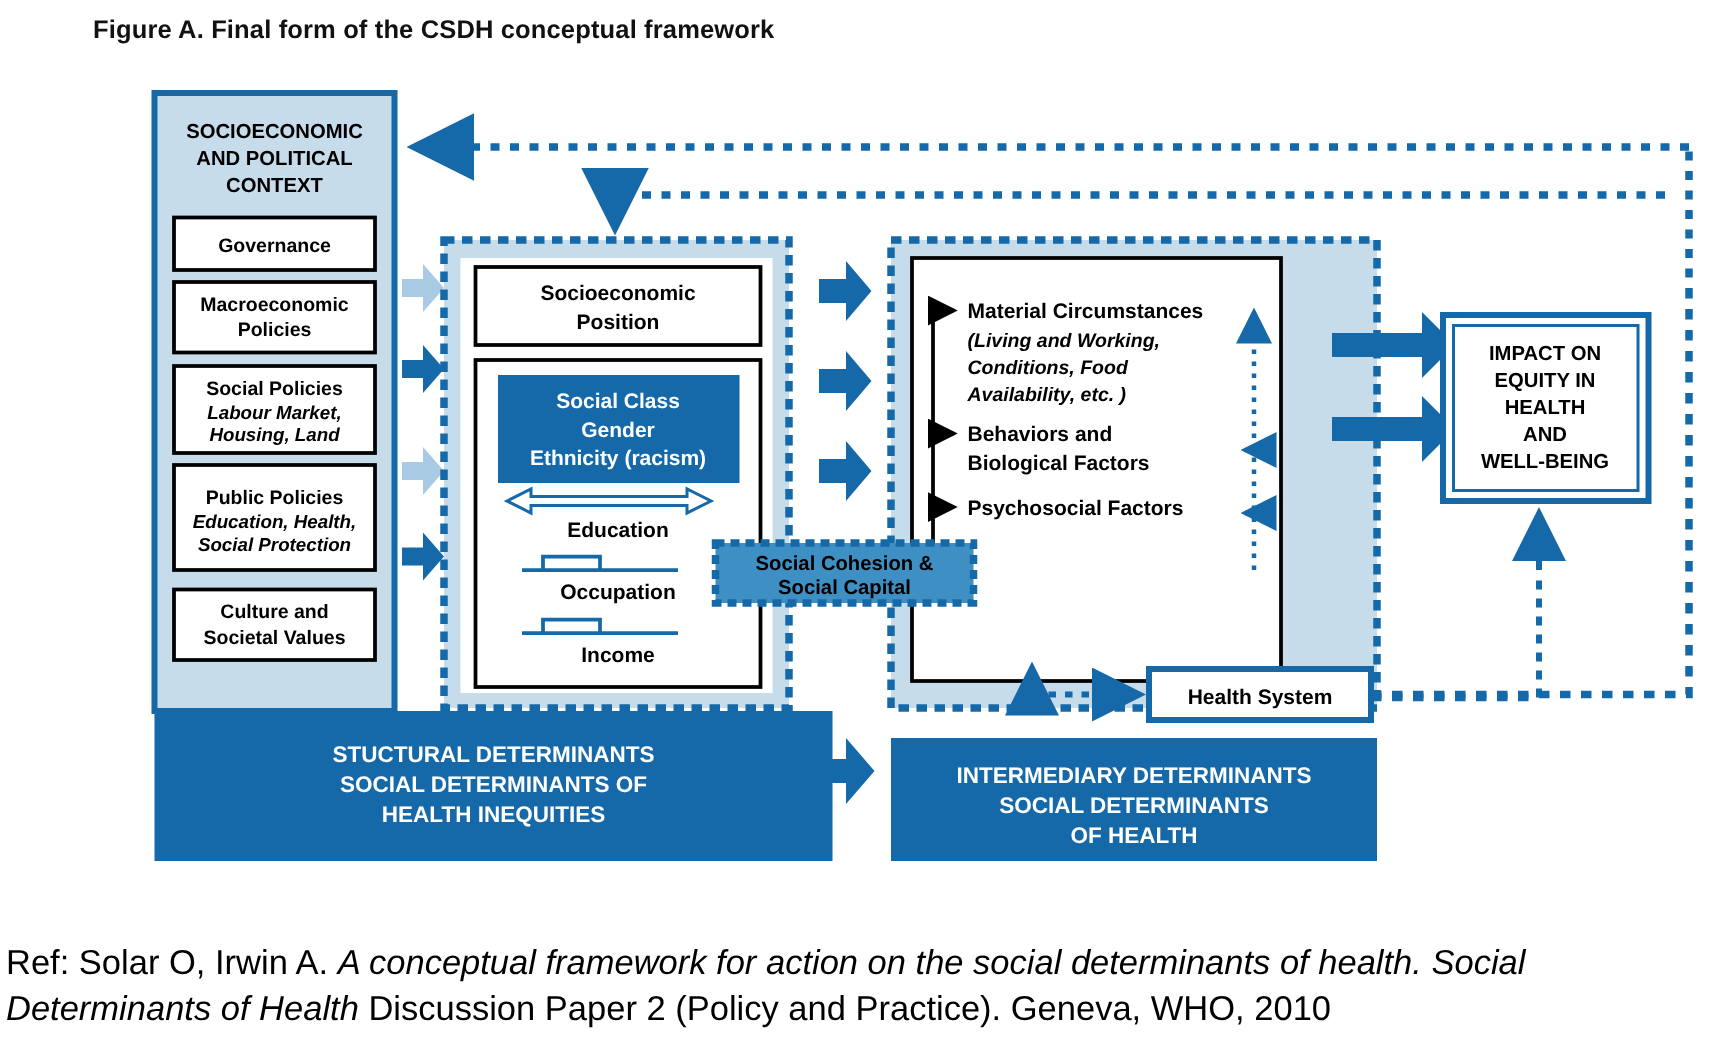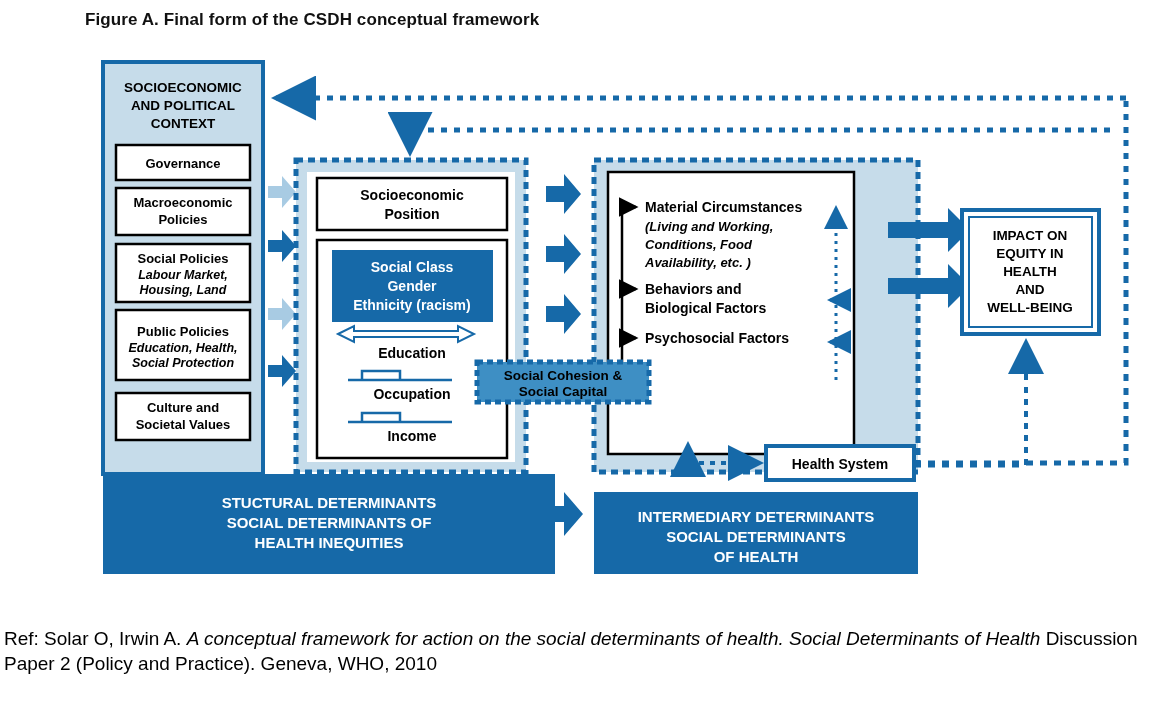--- a/index.html
+++ b/index.html
@@ -5,26 +5,25 @@
   html,body{margin:0;padding:0;}
   body{
     width:1151px;height:708px;background:#ffffff;
     font-family:"Liberation Sans", sans-serif;
     color:#000;overflow:hidden;position:relative;
   }
   #figure-title{
     position:absolute;left:62px;top:10px;
     font-size:17px;font-weight:bold;letter-spacing:0.1px;
     color:#111;
-    margin-left:23px;
   }
   #diagram{position:absolute;left:0;top:50px;width:1151px;height:560px;}
   #reference{
     position:absolute;left:4px;top:626px;width:1145px;
-    font-size:19px;line-height:1.33;color:#000;
+    font-size:23px;line-height:1.33;color:#000;
   }
   #reference i{font-style:italic;}
   .svg-text{font-family:"Liberation Sans", sans-serif;}
 </style>
 </head>
 <body>
 
 <div id="figure-title">Figure A. Final form of the CSDH conceptual framework</div>
 
 <svg id="diagram" viewBox="0 0 1151 560">

